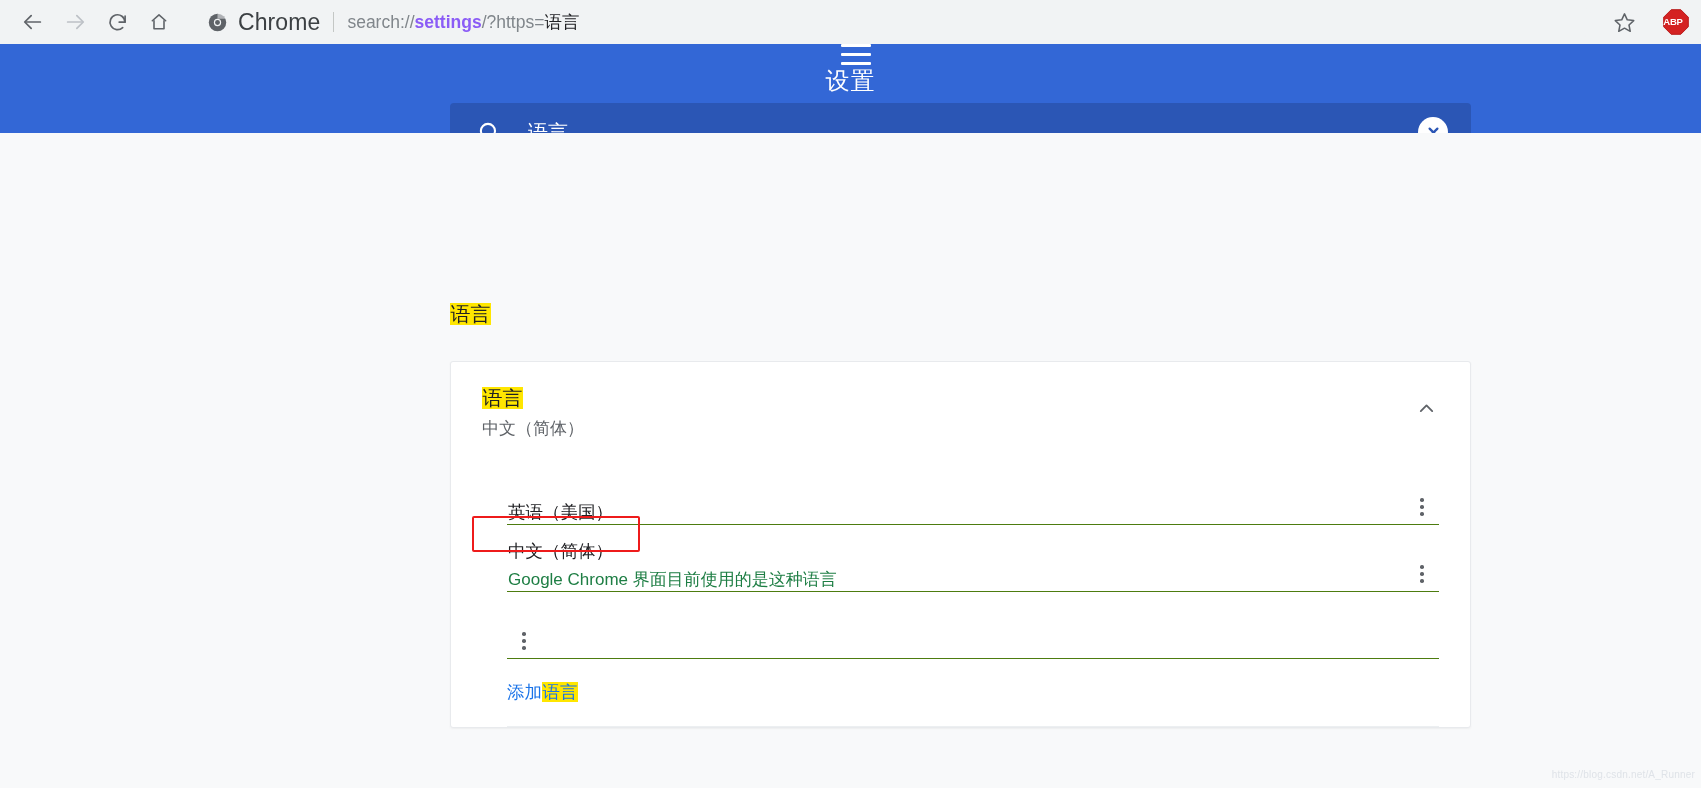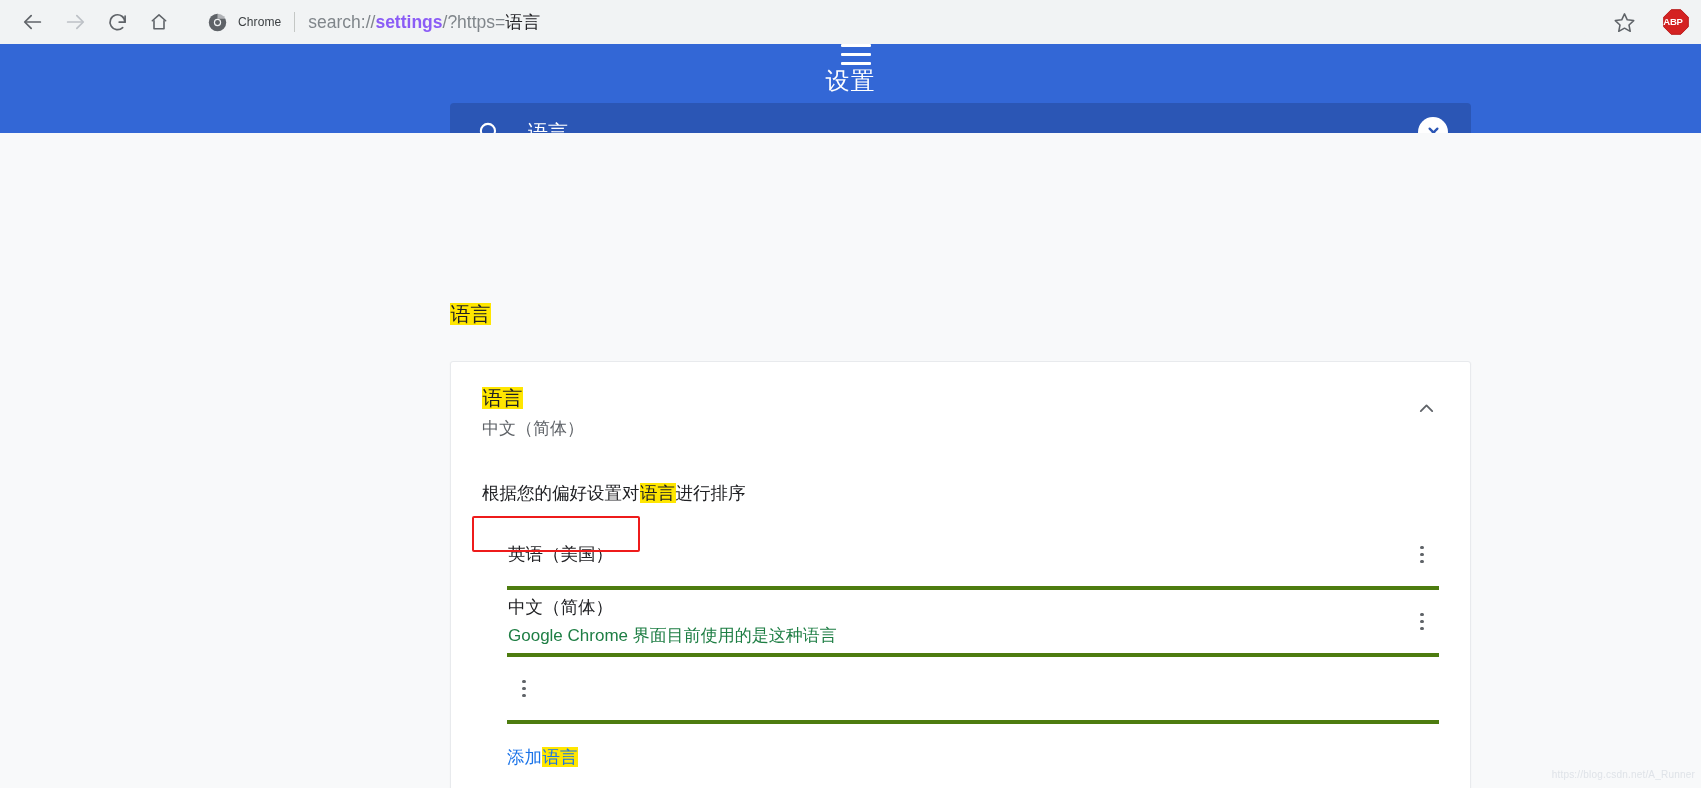--- a/index.html
+++ b/index.html
@@ -46,21 +46,21 @@
     align-items: center;
     padding: 0 16px;
     min-width: 0;
   }
   .chrome-logo {
     width: 19px; height: 19px;
     flex: 0 0 auto;
     margin-right: 11px;
   }
   .omnibox-app-name {
-    font-size: 12px;
+    font-size: 23px;
     color: #3c4043;
     white-space: nowrap;
     letter-spacing: .1px;
   }
   .omnibox-sep {
     width: 1px;
     height: 20px;
     background: #c4c7c5;
     margin: 0 13px;
     flex: 0 0 auto;
@@ -237,23 +237,23 @@
     margin-top: 42px;
     line-height: 1.3;
   }
 
   .lang-list {
     margin: 18px 31px 0 56px;
   }
   .lang-row {
     position: relative;
     display: flex;
-    align-items: center;
+    align-items: flex-end;
     min-height: 67px;
-    border-bottom: 4px solid #4d7c0f;
+    border-bottom: 1px solid #4d7c0f;
     padding-left: 0;
   }
   .lang-row:last-child { border-bottom: 1px solid #eceff1; }
   .lang-texts {
     flex: 1 1 auto;
     padding-left: 1px;
   }
   .lang-name {
     font-size: 17.5px;
     color: #202124;
@@ -420,21 +420,20 @@
         </div>
         <div class="card-head-sub">中文（简体）</div>
       </div>
       <div class="collapse-btn">
         <svg width="21" height="21" viewBox="0 0 24 24" fill="none" stroke="currentColor" stroke-width="2.1" stroke-linecap="round" stroke-linejoin="round">
           <polyline points="5.5,15 12,8.5 18.5,15"></polyline>
         </svg>
       </div>
     </div>
 
-    <div class="card-desc"><span>根据您的偏好设置对</span><mark class="hl">语言</mark><span>进行排序</span></div>
 
     <div class="lang-list">
 
       <div class="lang-row">
         <div class="lang-texts">
           <div class="lang-name">英语（美国）</div>
         </div>
         <div class="kebab">
           <i></i>
           <i></i>

